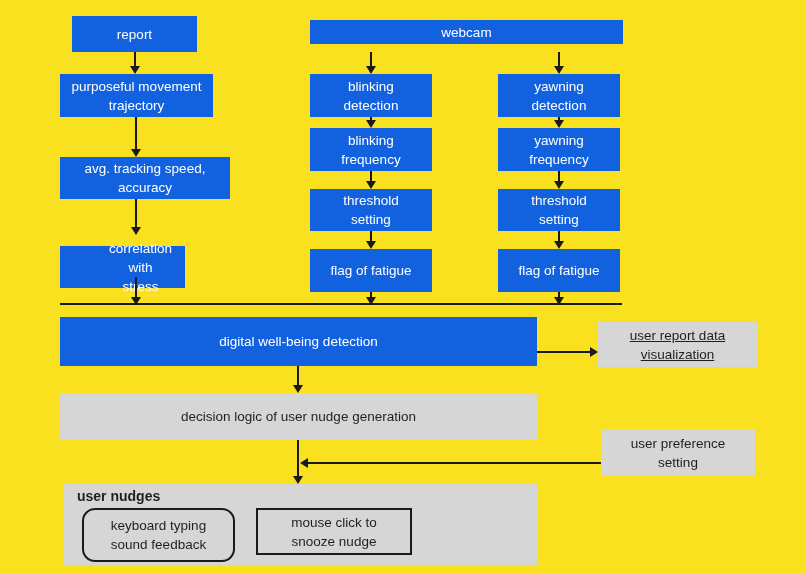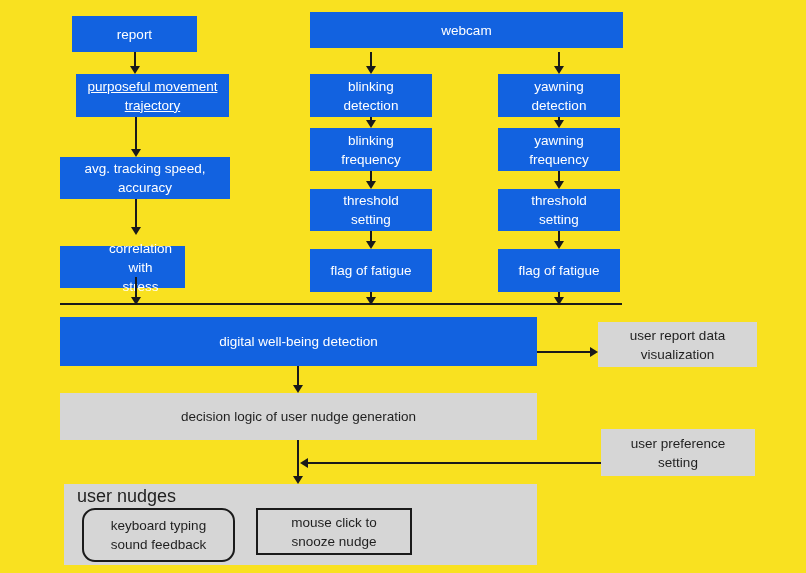--- a/index.html
+++ b/index.html
@@ -63,42 +63,42 @@
     background:var(--line-black);
   }
   .arrow-left .head{
     position:absolute;top:50%;margin-top:-5px;left:0;
     width:0;height:0;
     border-top:5px solid transparent;border-bottom:5px solid transparent;
     border-right:8px solid var(--line-black);
   }
   .group-label{
     position:absolute;left:13px;top:3px;
-    font-size:18px;color:var(--text-on-gray);
+    font-size:14px;color:var(--text-on-gray);font-weight:bold;
   }
   .subnode{
     position:absolute;
     display:flex;align-items:center;justify-content:center;
     text-align:center;white-space:pre-line;
     font-size:13.5px;line-height:19px;
     color:var(--text-on-gray);
     background:var(--node-gray);
     border:2px solid var(--line-black);
     box-sizing:border-box;
   }
 </style>
 </head>
 <body>
 
 <div id="canvas">
 
   <div class="node blue" style="left:72px;top:16px;width:125px;height:36px;">report</div>
-  <div class="node blue" style="left:310px;top:12px;width:313px;height:36px;">webcam</div>
-
-  <div class="node blue" style="left:76px;top:74px;width:153px;height:43px;text-decoration:underline;">purposeful movement
+  <div class="node blue" style="left:310px;top:20px;width:313px;height:24px;">webcam</div>
+
+  <div class="node blue" style="left:60px;top:74px;width:153px;height:43px;">purposeful movement
 trajectory</div>
   <div class="node blue" style="left:60px;top:157px;width:170px;height:42px;">avg. tracking speed,
 accuracy</div>
   <div class="node blue" style="left:60px;top:246px;width:125px;height:42px;padding-left:36px;">correlation with
 stress</div>
 
   <div class="node blue" style="left:310px;top:74px;width:122px;height:43px;">blinking
 detection</div>
   <div class="node blue" style="left:310px;top:128px;width:122px;height:43px;">blinking
 frequency</div>
@@ -169,21 +169,21 @@
       <div class="head"></div>
     </div>
   <div class="arrow-down" style="left:554px;top:292px;height:13px;">
       <div class="shaft"></div>
       <div class="head"></div>
     </div>
 
   <div class="hline" style="left:60px;top:303px;width:562px;"></div>
 
   <div class="node blue" style="left:60px;top:317px;width:477px;height:49px;">digital well-being detection</div>
-  <div class="node gray" style="left:598px;top:322px;width:159px;height:45px;">user report data
+  <div class="node gray" style="left:598px;top:322px;width:159px;height:45px;text-decoration:underline;">user report data
 visualization</div>
   <div class="arrow-right" style="left:537px;top:347px;width:61px;">
       <div class="shaft"></div>
       <div class="head"></div>
     </div>
 
   <div class="arrow-down" style="left:293px;top:366px;height:27px;">
       <div class="shaft"></div>
       <div class="head"></div>
     </div>

